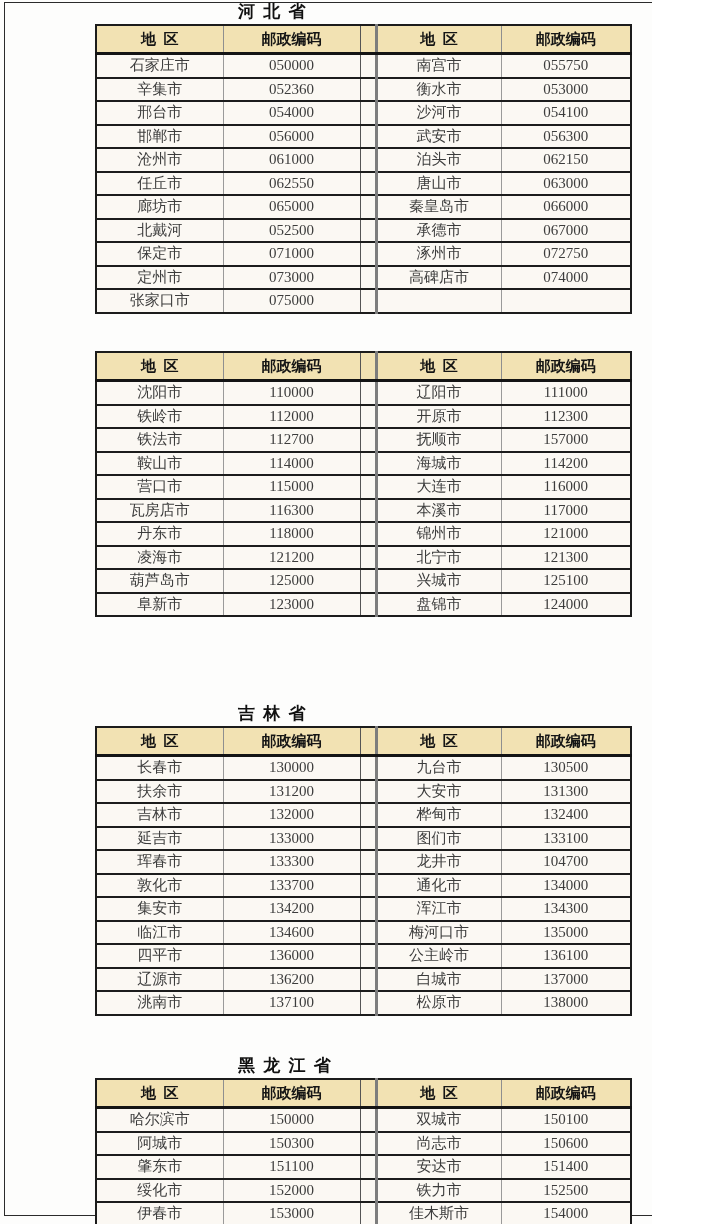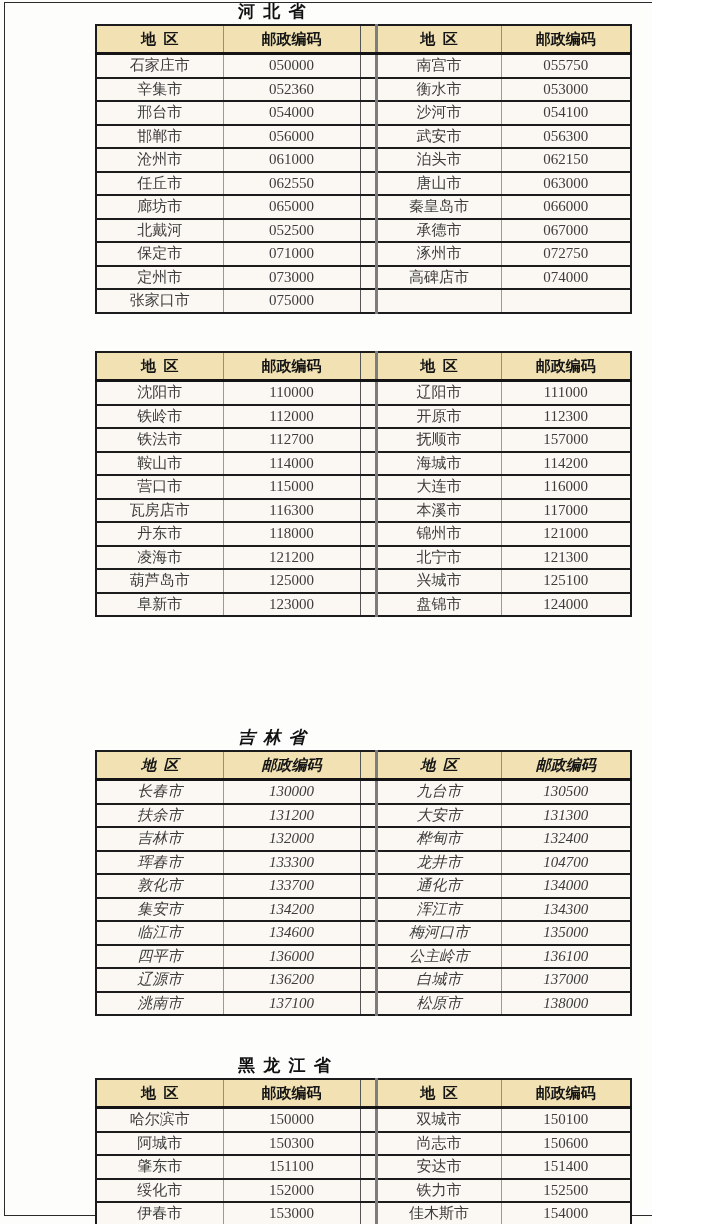--- a/index.html
+++ b/index.html
@@ -80,21 +80,21 @@
   table.postal-table th:first-child,
   table.postal-table td:first-child { border-left: none; }
   table.postal-table th.spacer,
   table.postal-table td.spacer {
     border-left: 1px solid #555555;
     border-right: 3px solid #7d7d7d;
   }
   
   #province-0 { top: 2px; }
   #province-1 { top: 351px; }
-  #province-2 { top: 728px; font-style: italic; }
+  #province-2 { top: 704px; }
   #province-3 { top: 1056px; }
 </style>
 </head>
 <body>
 
 <div class="page">
   <div class="page-frame"></div>
 
   <section class="province-block" id="province-0">
     <h2 class="province-title">河 北 省</h2>
@@ -325,20 +325,27 @@
             <td>131300</td>
           </tr>
           <tr>
             <td>吉林市</td>
             <td>132000</td>
             <td class="spacer"></td>
             <td>桦甸市</td>
             <td>132400</td>
           </tr>
           <tr>
+            <td>延吉市</td>
+            <td>133000</td>
+            <td class="spacer"></td>
+            <td>图们市</td>
+            <td>133100</td>
+          </tr>
+          <tr>
             <td>珲春市</td>
             <td>133300</td>
             <td class="spacer"></td>
             <td>龙井市</td>
             <td>104700</td>
           </tr>
           <tr>
             <td>敦化市</td>
             <td>133700</td>
             <td class="spacer"></td>

